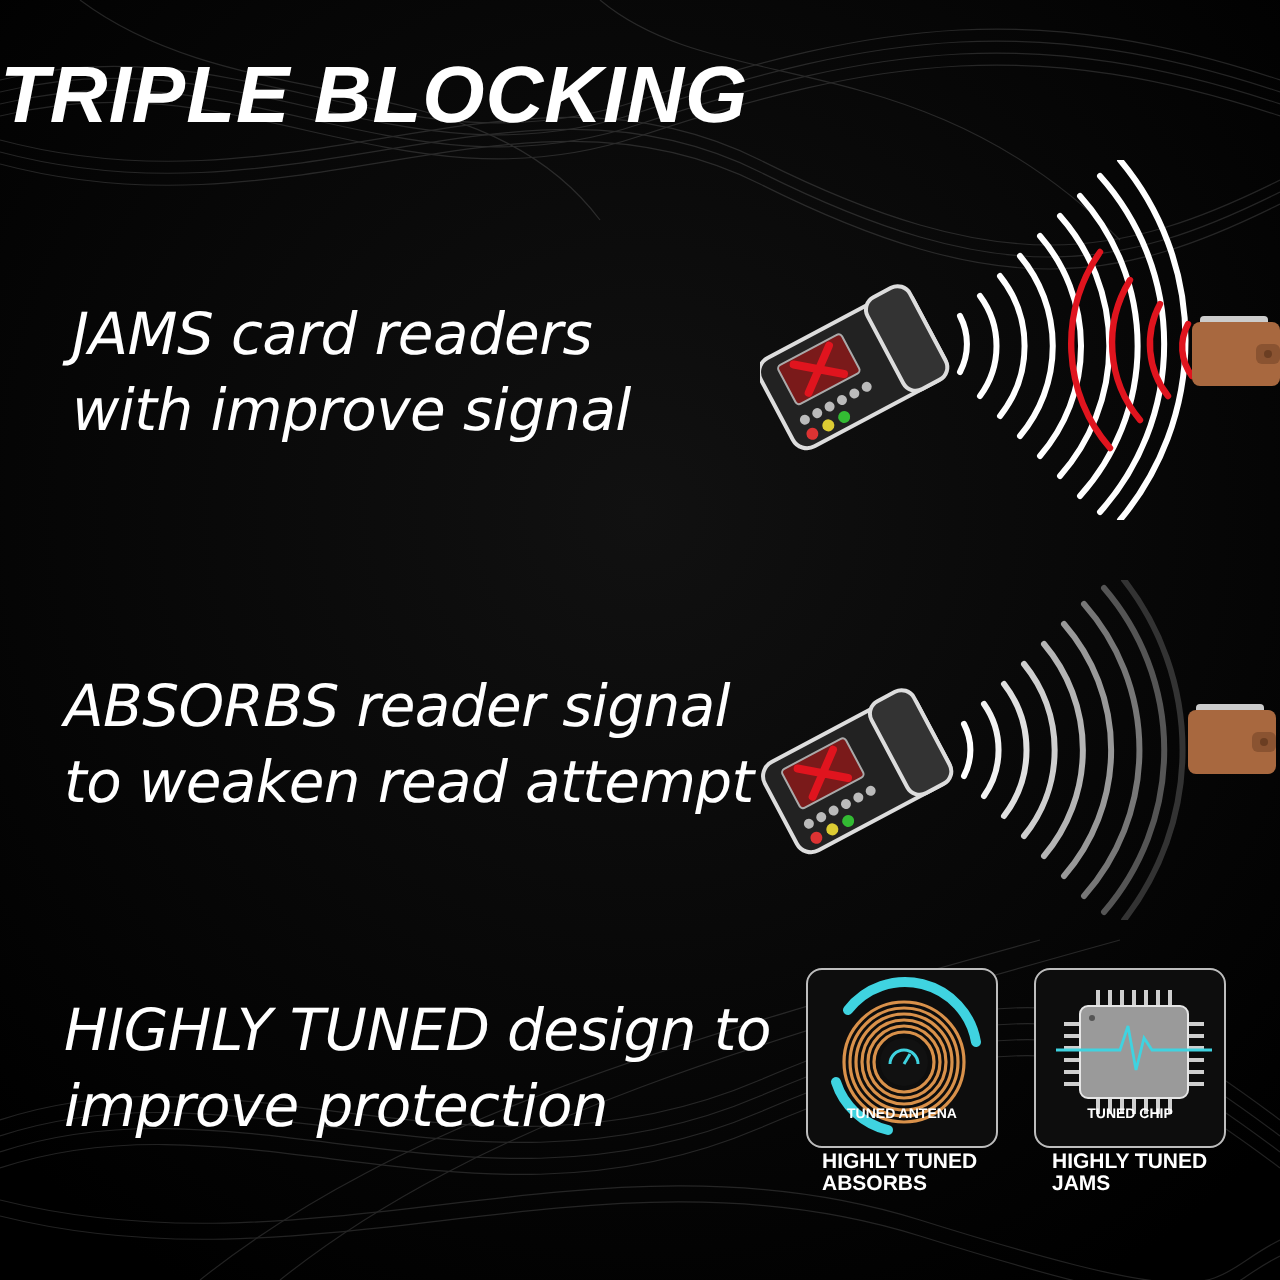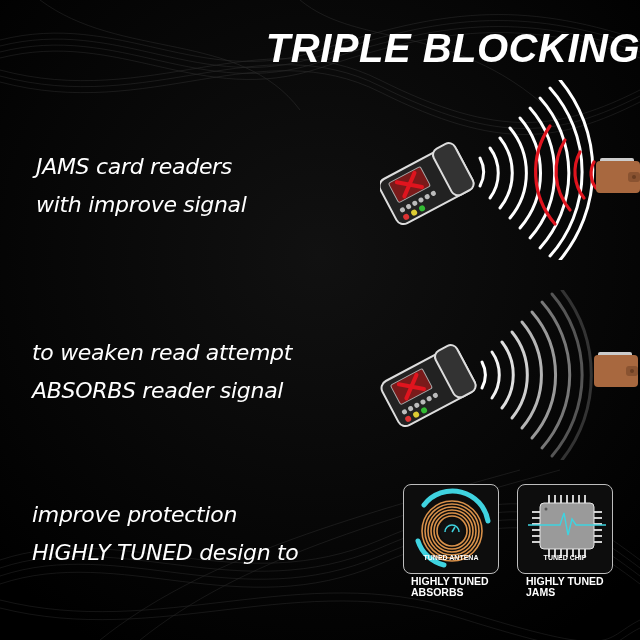--- a/index.html
+++ b/index.html
@@ -1,27 +1,27 @@
 <!DOCTYPE html>
 <html><head>
 <meta charset="utf-8">
 <style>
   * { margin:0; padding:0; box-sizing:border-box; }
   html, body { width:640px; height:640px; background:#000; overflow:hidden; }
   body { position:relative; font-family:"DejaVu Sans", sans-serif; color:#fff; }
   .bg { position:absolute; inset:0; z-index:0; }
   .title {
-    position:absolute; left:0; top:26px; width:640px; text-align:right;
+    position:absolute; left:0; top:26px; width:640px; text-align:left;
     font-family:"Liberation Sans", sans-serif; font-weight:bold; font-style:italic;
     font-size:40px; letter-spacing:0.5px; color:#fff; z-index:2;
   }
   .feature-text {
     position:absolute; z-index:2;
     font-family:"DejaVu Sans", sans-serif; font-style:italic;
-    font-size:22px; line-height:38px; color:#fff; letter-spacing:-0.3px;
+    font-size:29px; line-height:38px; color:#fff; letter-spacing:-0.3px;
   }
   .f1 { left:36px; top:148px; }
   .f2 { left:32px; top:334px; }
   .f3 { left:32px; top:496px; }
   .illus { position:absolute; z-index:2; }
   .card {
     position:absolute; z-index:2; width:96px; height:90px;
     border:1.5px solid #bdbdbd; border-radius:8px; background:#0d0d0d;
   }
   .card svg { position:absolute; left:0; top:0; }
@@ -114,22 +114,22 @@
 
   <g transform="translate(216,78)">
     <rect x="4" y="0" width="34" height="5" rx="2" fill="#ccc"></rect>
     <rect x="0" y="3" width="44" height="32" rx="4" fill="#a8683f"></rect>
     <rect x="32" y="14" width="12" height="10" rx="3" fill="#8a5331"></rect>
     <circle cx="38" cy="19" r="2" fill="#6b3e22"></circle>
   </g>
 </svg>
 
 <div class="feature-text f2">
+  <div>ABSORBS reader signal</div>
   <div>to weaken read attempt</div>
-  <div>ABSORBS reader signal</div>
 </div>
 
 <svg class="illus" style="left:380px;top:290px" width="260" height="170" viewBox="0 0 260 170">
   <defs>
     <linearGradient id="fade" x1="0" x2="1" y1="0" y2="0">
       <stop offset="0%" stop-color="#fff" stop-opacity="1"></stop>
       <stop offset="100%" stop-color="#fff" stop-opacity="0.15"></stop>
     </linearGradient>
   </defs>
   <g transform="translate(6,66) rotate(-28 42 32)">
@@ -162,22 +162,22 @@
   </g>
   <g transform="translate(214,62)">
     <rect x="4" y="0" width="34" height="5" rx="2" fill="#ccc"></rect>
     <rect x="0" y="3" width="44" height="32" rx="4" fill="#a8683f"></rect>
     <rect x="32" y="14" width="12" height="10" rx="3" fill="#8a5331"></rect>
     <circle cx="38" cy="19" r="2" fill="#6b3e22"></circle>
   </g>
 </svg>
 
 <div class="feature-text f3">
+  <div>HIGHLY TUNED design to</div>
   <div>improve protection</div>
-  <div>HIGHLY TUNED design to</div>
 </div>
 
 <div class="card" style="left:403px;top:484px;">
   <svg width="96" height="90" viewBox="0 0 96 90">
     <path d="M20 20 A 36 36 0 0 1 84 36" fill="none" stroke="#3fd3e0" stroke-width="5" stroke-linecap="round"></path>
     <path d="M14 56 A 36 36 0 0 0 40 80" fill="none" stroke="#3fd3e0" stroke-width="5" stroke-linecap="round"></path>
     <g fill="none" stroke="#d9914a" stroke-width="1.6">
       <circle cx="48" cy="46" r="30"></circle>
       <circle cx="48" cy="46" r="27"></circle>
       <circle cx="48" cy="46" r="24"></circle>

